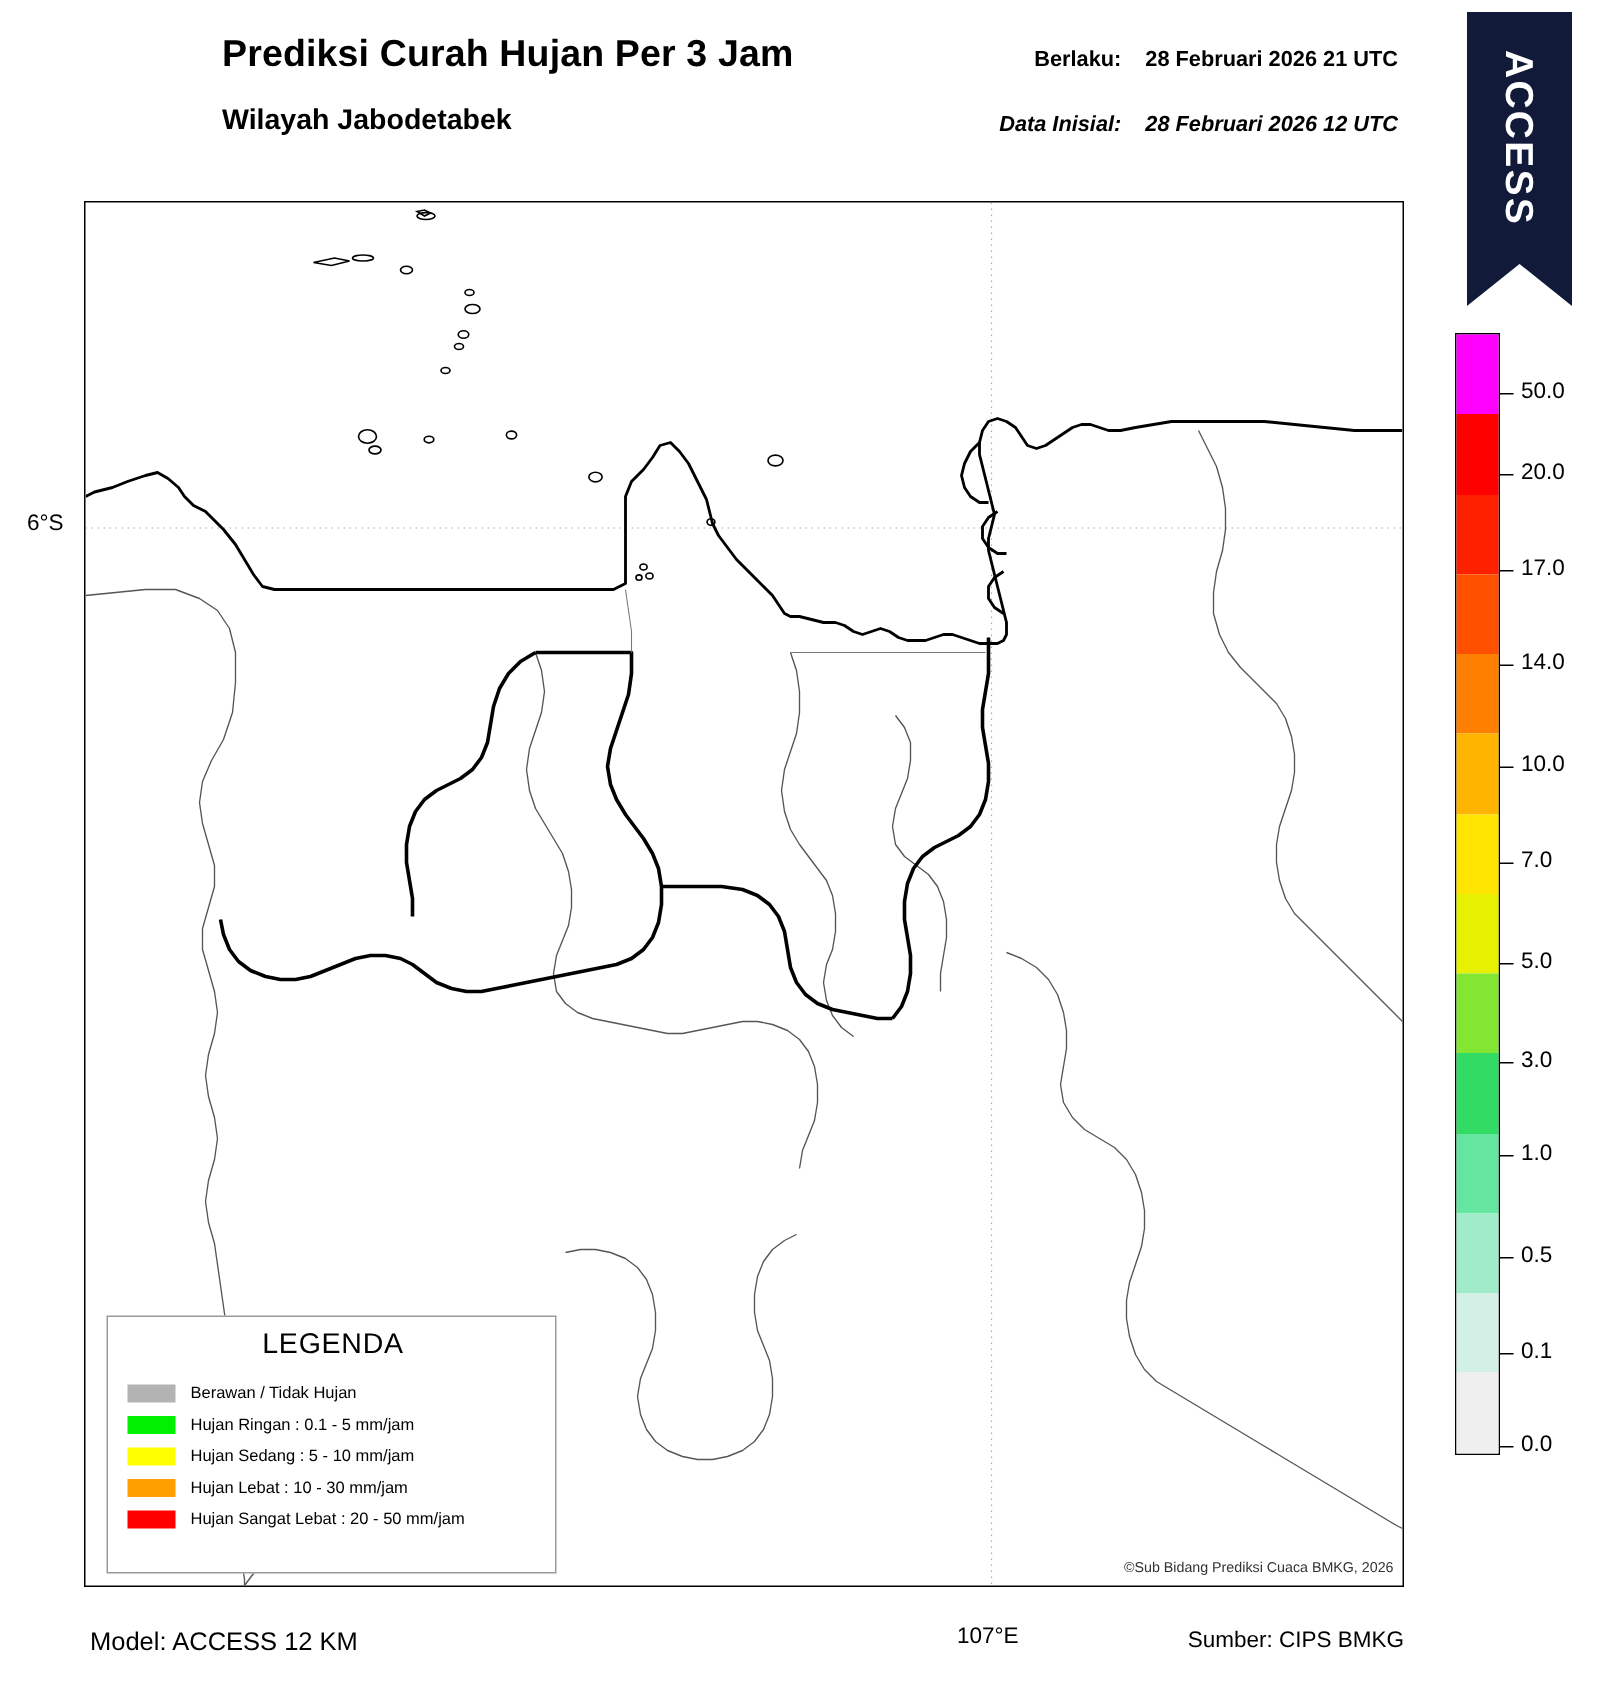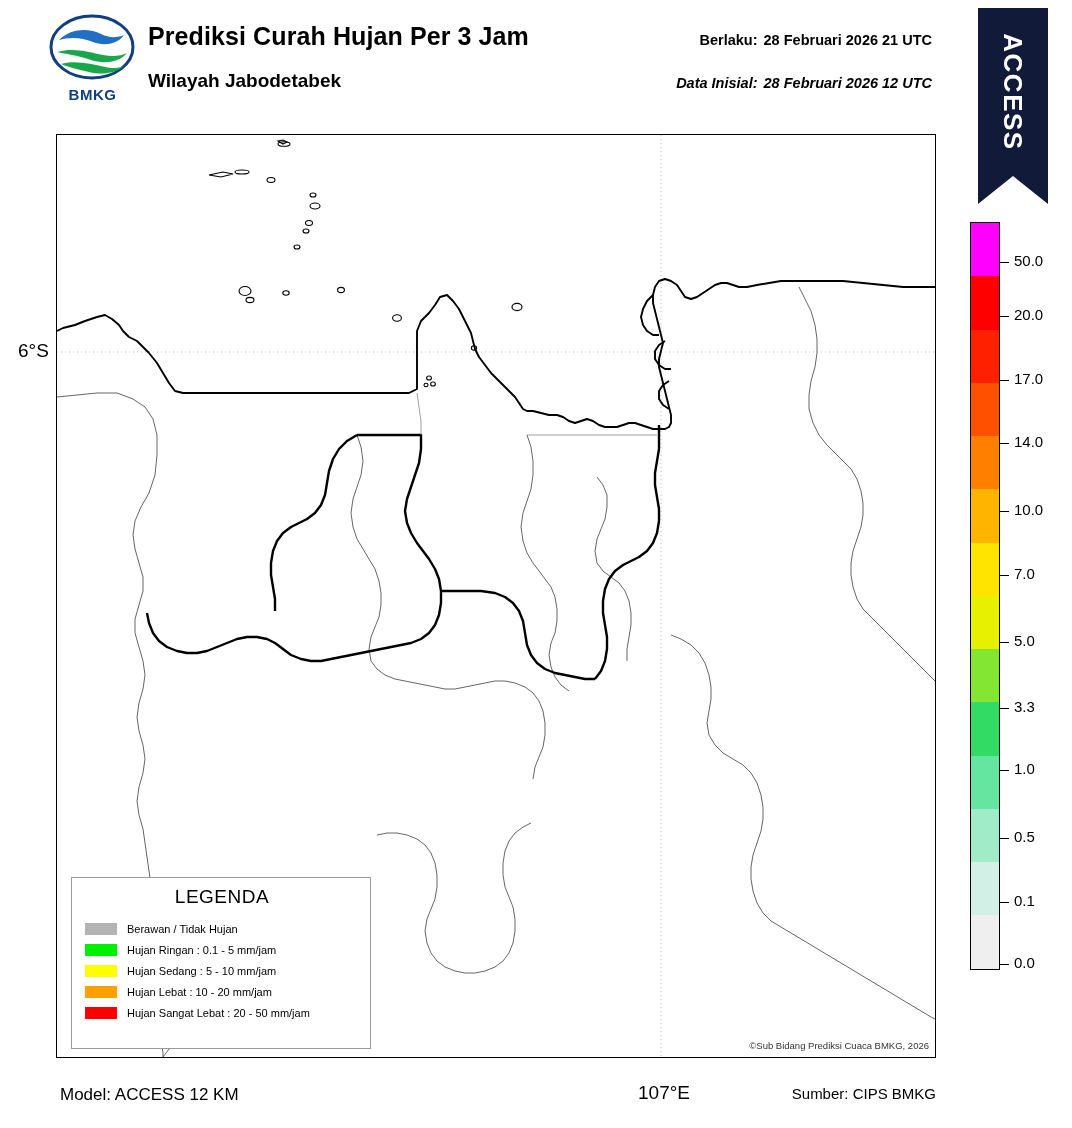--- a/index.html
+++ b/index.html
@@ -59,21 +59,21 @@
   }
   .meta-row {
     position: absolute;
     right: 140px;
     white-space: nowrap;
     font-size: 14.5px;
     font-weight: bold;
   }
   #meta-valid { top: 32px; }
   #meta-init  { top: 75px; font-style: italic; text-align: center; }
-  .meta-label { margin-right: 2px; }
+  .meta-label { margin-right: 12px; }
 
   
   #ribbon {
     position: absolute;
     left: 978px;
     top: 8px;
     width: 70px;
     height: 200px;
   }
   #ribbon .ribbon-body {
@@ -119,21 +119,21 @@
     height: 924px;
     border: 1.2px solid #000000;
     box-sizing: border-box;
     background: #ffffff;
     overflow: hidden;
   }
   #map-svg { display: block; }
 
   .axis-label {
     position: absolute;
-    font-size: 19px;
+    font-size: 15px;
   }
   #label-6s {
     left: 18px;
     top: 340px;
   }
   #label-107e {
     left: 638px;
     top: 1082px;
   }
 
@@ -241,29 +241,20 @@
     right: 136px;
     top: 1085px;
     font-size: 15px;
   }
 </style>
 </head>
 <body>
 
 <div id="header">
 
-  <div id="bmkg-logo">
-    <svg width="95" height="70" viewBox="0 0 95 70">
-      <ellipse cx="47" cy="33" rx="41" ry="31" fill="none" stroke="#10407f" stroke-width="3"></ellipse>
-      <path d="M14 26 C26 14, 44 14, 56 20 C64 24, 72 24, 79 21 C72 31, 58 32, 48 28 C36 23, 24 23, 14 26 Z" fill="#1f6fc4"></path>
-      <path d="M12 38 C28 33, 44 38, 58 41 C68 43, 76 42, 82 39 C74 49, 58 50, 46 46 C32 41, 20 40, 12 38 Z" fill="#1aa64b"></path>
-      <path d="M16 50 C30 46, 46 50, 60 53 C68 55, 74 54, 79 52 C70 60, 56 61, 44 58 C32 55, 22 53, 16 50 Z" fill="#1aa64b"></path>
-    </svg>
-    <div class="logo-text">BMKG</div>
-  </div>
 
   <div id="title-main">Prediksi Curah Hujan Per 3 Jam</div>
   <div id="title-sub">Wilayah Jabodetabek</div>
 
   <div class="meta-row" id="meta-valid">
     <span class="meta-label">Berlaku:</span>
     <span>28 Februari 2026 21 UTC</span>
   </div>
 
   <div class="meta-row" id="meta-init">
@@ -396,21 +387,21 @@
       <div class="legend-item">
         <span class="legend-swatch" style="background:#00f000"></span>
         <span class="legend-text">Hujan Ringan : 0.1 - 5 mm/jam</span>
       </div>
       <div class="legend-item">
         <span class="legend-swatch" style="background:#ffff00"></span>
         <span class="legend-text">Hujan Sedang : 5 - 10 mm/jam</span>
       </div>
       <div class="legend-item">
         <span class="legend-swatch" style="background:#ffa000"></span>
-        <span class="legend-text">Hujan Lebat : 10 - 20 mm/jam</span>
+        <span class="legend-text">Hujan Lebat : 10 - 30 mm/jam</span>
       </div>
       <div class="legend-item">
         <span class="legend-swatch" style="background:#ff0000"></span>
         <span class="legend-text">Hujan Sangat Lebat : 20 - 50 mm/jam</span>
       </div>
     </div>
   </div>
 
   <div id="copyright">©Sub Bidang Prediksi Cuaca BMKG, 2026</div>
 </div>
@@ -459,21 +450,21 @@
   <div class="cb-tick" style="top:353px">
     <span class="tick-line"></span>
     <span class="tick-text">7.0</span>
   </div>
   <div class="cb-tick" style="top:420px">
     <span class="tick-line"></span>
     <span class="tick-text">5.0</span>
   </div>
   <div class="cb-tick" style="top:486px">
     <span class="tick-line"></span>
-    <span class="tick-text">3.3</span>
+    <span class="tick-text">3.0</span>
   </div>
   <div class="cb-tick" style="top:548px">
     <span class="tick-line"></span>
     <span class="tick-text">1.0</span>
   </div>
   <div class="cb-tick" style="top:616px">
     <span class="tick-line"></span>
     <span class="tick-text">0.5</span>
   </div>
   <div class="cb-tick" style="top:680px">

